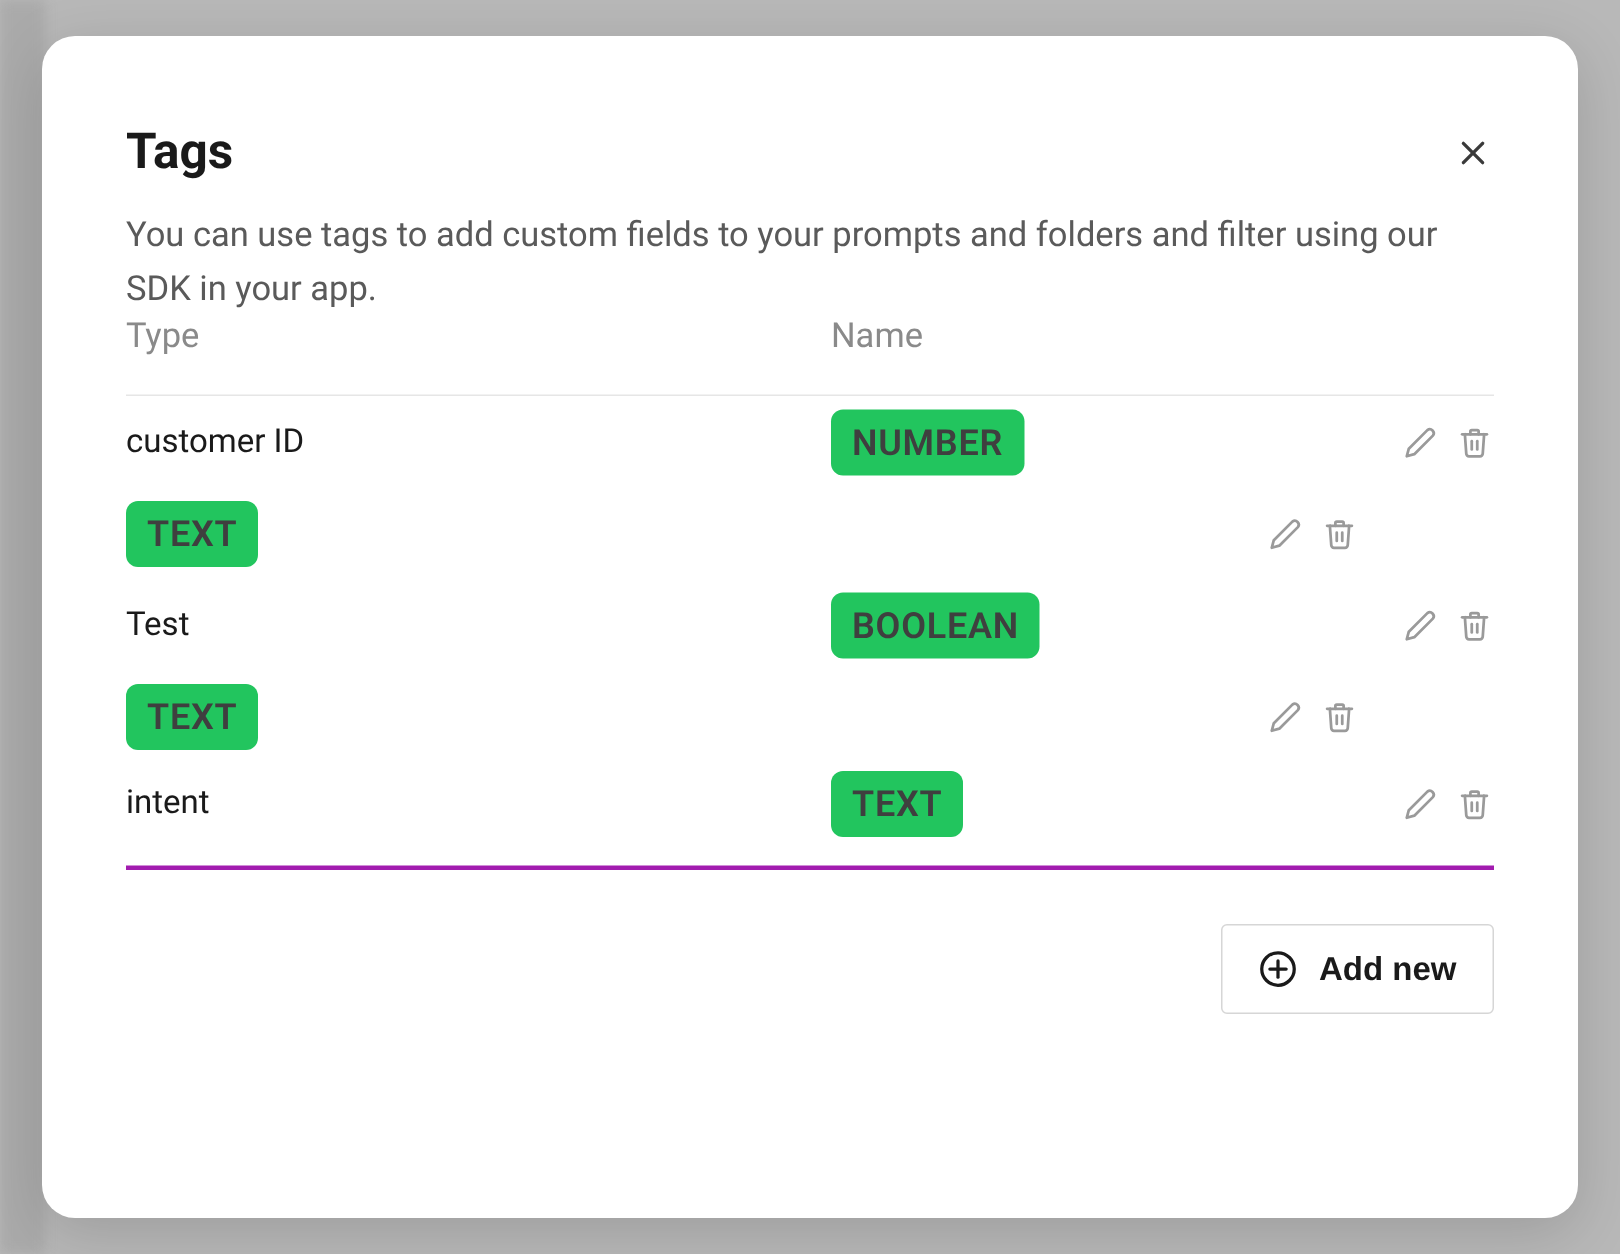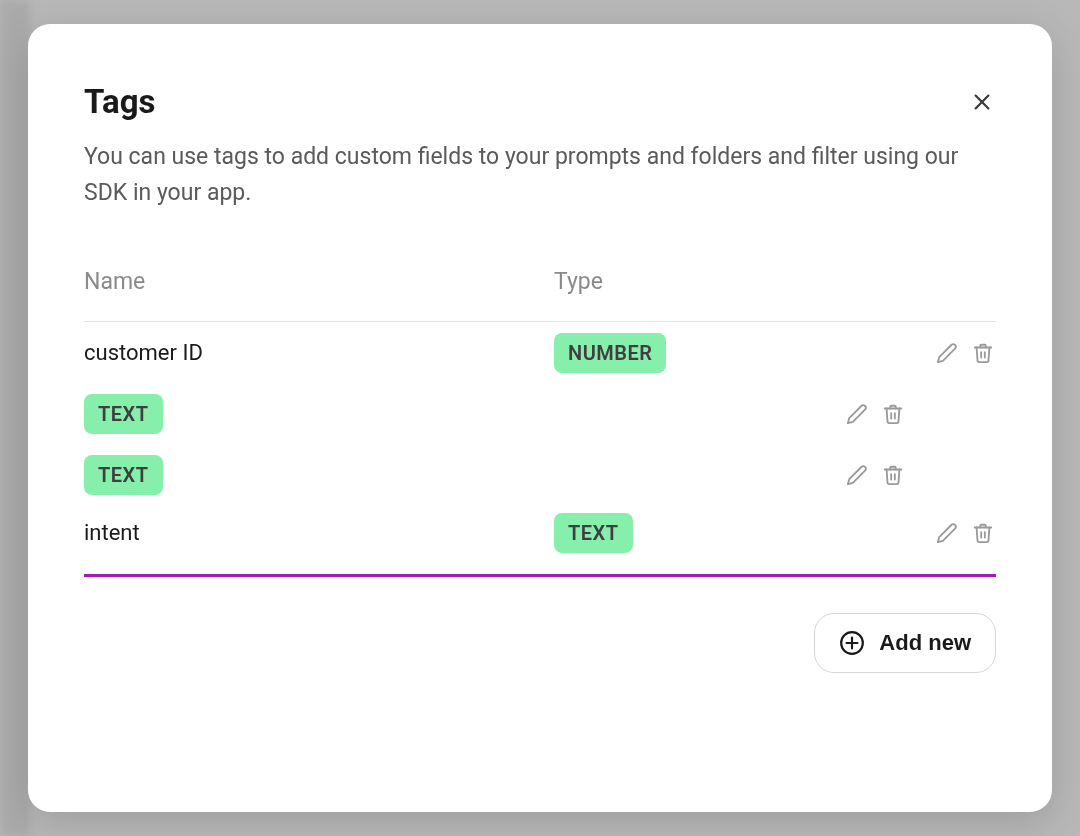--- a/index.html
+++ b/index.html
@@ -65,21 +65,20 @@
       margin-top: 6px;
     }
     .close-btn svg {
       width: 22px;
       height: 22px;
     }
     .modal-description {
       font-size: 23px;
       line-height: 1.55;
       color: #5a5a5a;
-      margin-bottom: 58px;
       max-width: 880px;
     }
     .table-header {
       display: grid;
       grid-template-columns: 470px 1fr 90px;
       padding-bottom: 26px;
       border-bottom: 1px solid #e6e6e6;
     }
     .th {
       font-size: 23px;
@@ -100,23 +99,23 @@
       border-bottom: 3px solid #a21caf;
       padding-bottom: 14px;
       height: 72px;
     }
     .cell-name {
       font-size: 22px;
       color: #1a1a1a;
     }
     .type-badge {
       display: inline-block;
-      background: #86efac;
+      background: #22c55e;
       color: #3f3f3f;
-      font-size: 20px;
+      font-size: 24px;
       font-weight: 600;
       letter-spacing: 0.5px;
       padding: 8px 14px;
       border-radius: 8px;
     }
     .row-actions {
       display: flex;
       gap: 10px;
       justify-content: flex-end;
       align-items: center;
@@ -138,21 +137,21 @@
       display: flex;
       justify-content: flex-end;
       margin-top: 36px;
     }
     .add-btn {
       display: flex;
       align-items: center;
       gap: 14px;
       border: 1px solid #d6d6d6;
       background: #fff;
-      border-radius: 20px;
+      border-radius: 4px;
       padding: 16px 24px;
       font-size: 22px;
       font-weight: 600;
       color: #1a1a1a;
       cursor: pointer;
     }
     .add-btn svg {
       width: 26px;
       height: 26px;
     }
@@ -171,22 +170,22 @@
       <svg viewBox="0 0 24 24" fill="none" stroke="currentColor" stroke-width="2.4" stroke-linecap="round">
         <line x1="5" y1="5" x2="19" y2="19"></line>
         <line x1="19" y1="5" x2="5" y2="19"></line>
       </svg>
     </div>
   </div>
 
   <p class="modal-description">You can use tags to add custom fields to your prompts and folders and filter using our SDK in your app.</p>
 
   <div class="table-header">
+    <div class="th">Type</div>
     <div class="th">Name</div>
-    <div class="th">Type</div>
     <div></div>
   </div>
 
   <div class="rows" id="rows-container">
       <div class="row">
         <div class="cell-name">customer ID</div>
         <div><span class="type-badge">NUMBER</span></div>
         <div class="row-actions">
           <div class="icon-btn">
             <svg viewBox="0 0 24 24" fill="none" stroke="currentColor" stroke-width="2" stroke-linecap="round" stroke-linejoin="round">
@@ -199,20 +198,40 @@
               <path d="M19 6l-1 14a2 2 0 0 1-2 2H8a2 2 0 0 1-2-2L5 6"></path>
               <path d="M10 11v6"></path>
               <path d="M14 11v6"></path>
               <path d="M9 6V4a1 1 0 0 1 1-1h4a1 1 0 0 1 1 1v2"></path>
             </svg>
           </div>
         </div>
       </div>
       <div class="row">
         <div><span class="type-badge">TEXT</span></div>
+        <div class="row-actions">
+          <div class="icon-btn">
+            <svg viewBox="0 0 24 24" fill="none" stroke="currentColor" stroke-width="2" stroke-linecap="round" stroke-linejoin="round">
+              <path d="M17 3a2.85 2.85 0 0 1 4 4L7.5 20.5 2 22l1.5-5.5L17 3z"></path>
+            </svg>
+          </div>
+          <div class="icon-btn">
+            <svg viewBox="0 0 24 24" fill="none" stroke="currentColor" stroke-width="2" stroke-linecap="round" stroke-linejoin="round">
+              <polyline points="3 6 5 6 21 6"></polyline>
+              <path d="M19 6l-1 14a2 2 0 0 1-2 2H8a2 2 0 0 1-2-2L5 6"></path>
+              <path d="M10 11v6"></path>
+              <path d="M14 11v6"></path>
+              <path d="M9 6V4a1 1 0 0 1 1-1h4a1 1 0 0 1 1 1v2"></path>
+            </svg>
+          </div>
+        </div>
+      </div>
+      <div class="row">
+        <div class="cell-name">Test</div>
+        <div><span class="type-badge">BOOLEAN</span></div>
         <div class="row-actions">
           <div class="icon-btn">
             <svg viewBox="0 0 24 24" fill="none" stroke="currentColor" stroke-width="2" stroke-linecap="round" stroke-linejoin="round">
               <path d="M17 3a2.85 2.85 0 0 1 4 4L7.5 20.5 2 22l1.5-5.5L17 3z"></path>
             </svg>
           </div>
           <div class="icon-btn">
             <svg viewBox="0 0 24 24" fill="none" stroke="currentColor" stroke-width="2" stroke-linecap="round" stroke-linejoin="round">
               <polyline points="3 6 5 6 21 6"></polyline>
               <path d="M19 6l-1 14a2 2 0 0 1-2 2H8a2 2 0 0 1-2-2L5 6"></path>

